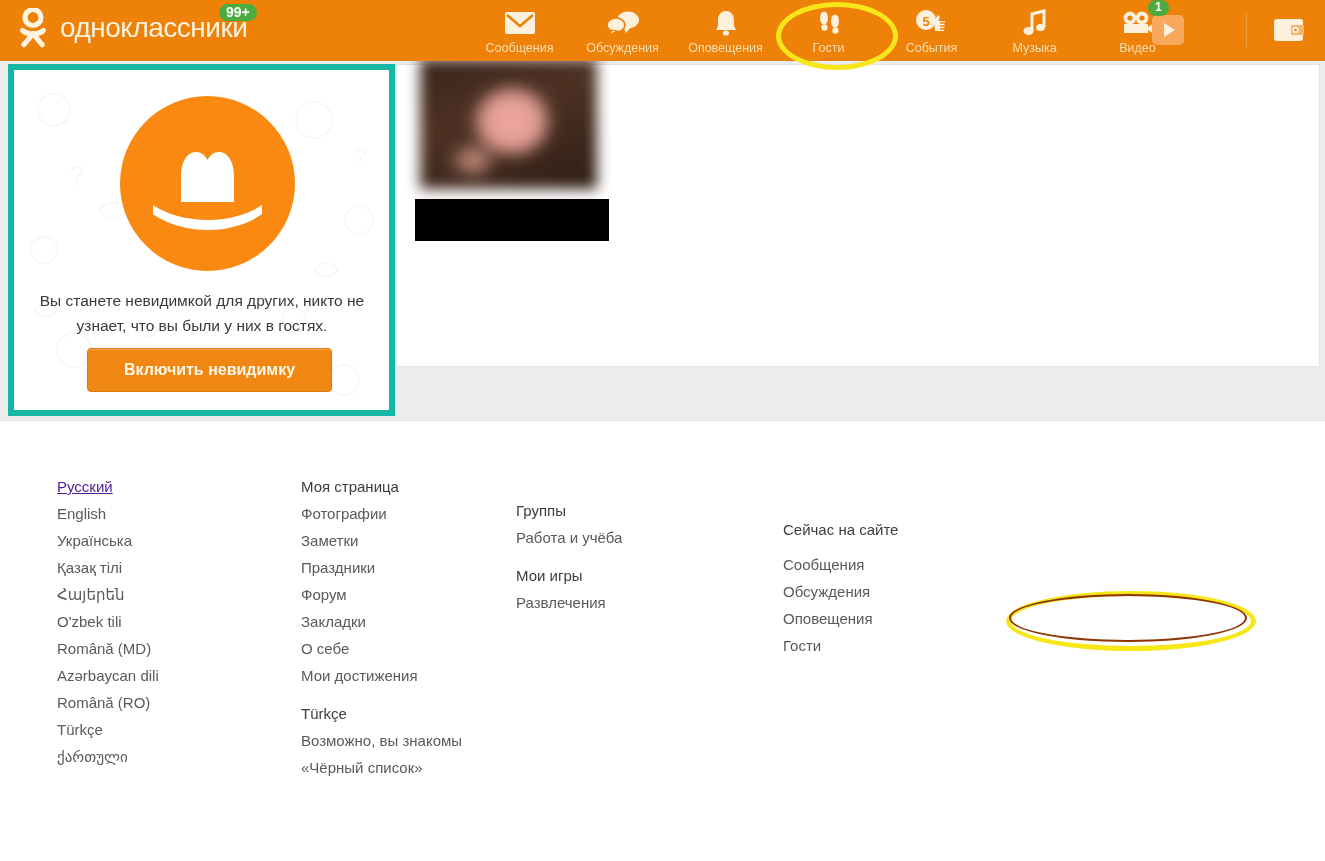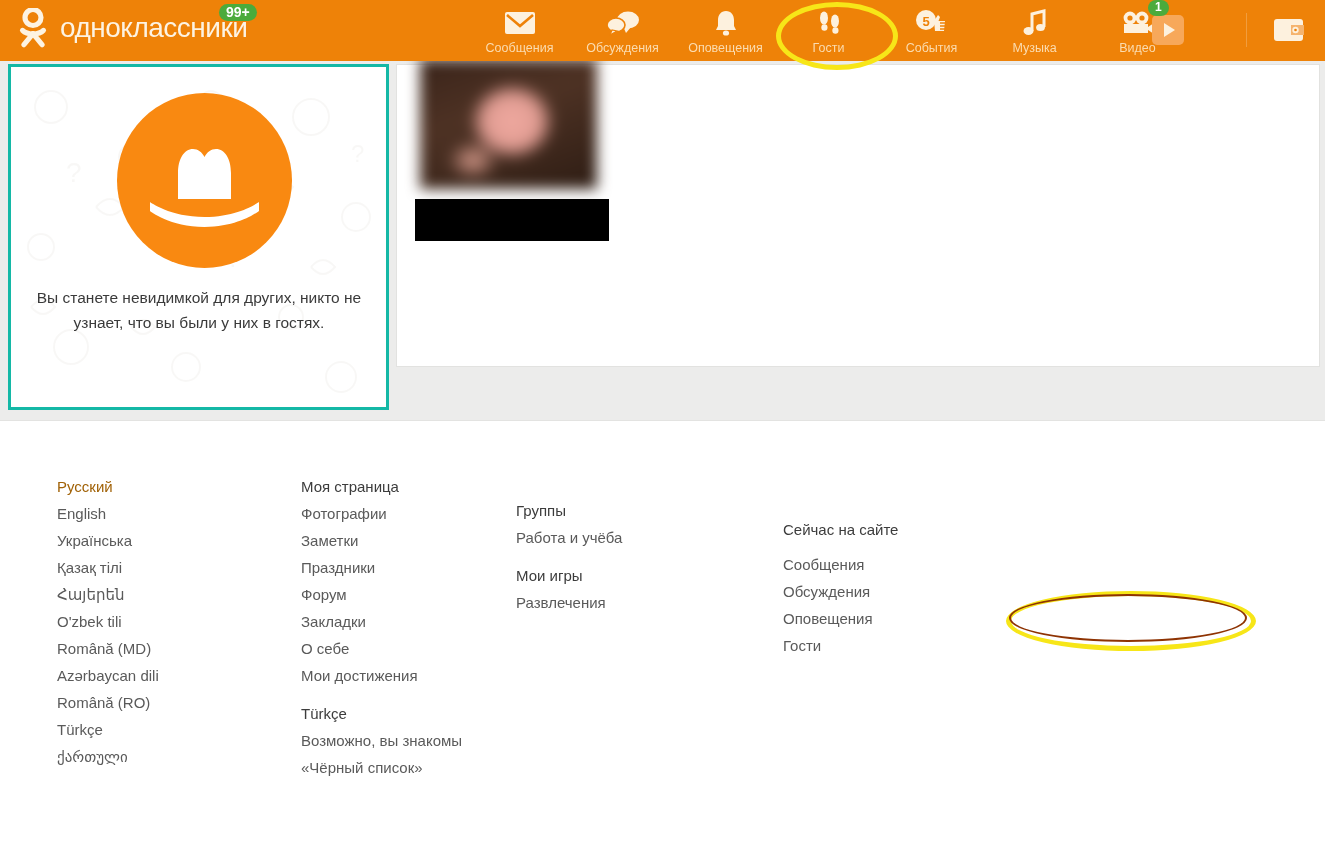--- a/index.html
+++ b/index.html
@@ -94,21 +94,21 @@
   #main {
     position: absolute; top: 61px; left: 0;
     width: 1325px; height: 359px;
     background: #ececeb;
   }
 
   #invisible-card {
     position: absolute; left: 8px; top: 3px;
     width: 375px; height: 340px;
     background: #ffffff;
-    border: 3px solid #14b8a6;
+    border: 6px solid #14b8a6;
     overflow: hidden;
   }
   #card-watermark {
     position: absolute; left: 0; top: 0;
     width: 375px; height: 340px;
     opacity: 0.5;
   }
   #hat-circle {
     position: absolute; left: 106px; top: 26px;
     width: 175px; height: 175px;
@@ -174,21 +174,21 @@
     font-size: 15px;
     line-height: 27px;
   }
   .fcol a, .fcol .fitem {
     display: block;
     color: #5a5a5a;
     text-decoration: none;
     white-space: nowrap;
     cursor: pointer;
   }
-  .fitem.muted { color: #a16207; cursor: default; }
+  .fitem.muted { color: #4c1d95; cursor: default; text-decoration: underline; }
   .fhead {
     display: block;
     color: #3c3c3c;
     font-weight: normal;
     white-space: nowrap;
     cursor: pointer;
   }
   .fgap { height: 11px; }
   #col-lang { left: 57px; }
   #col-my   { left: 301px; }
@@ -367,20 +367,21 @@
 
       <div id="hat-circle">
         <svg width="125" height="95" viewBox="0 0 125 95">
           <path d="M36 66 L36 40 C36 26 42 16 51 16 C56 16 60 19 62.5 24 C65 19 69 16 74 16 C83 16 89 26 89 40 L89 66 Z" fill="#ffffff"></path>
           <path d="M8 69 C8 69 28 84 62.5 84 C97 84 117 69 117 69 L117 78 C117 78 97 94 62.5 94 C28 94 8 78 8 78 Z" fill="#ffffff"></path>
         </svg>
       </div>
 
       <div id="card-text">Вы станете невидимкой для других, никто не узнает, что вы были у них в гостях.</div>
 
+      <div id="invisible-button">Включить невидимку</div>
     </div>
 
     <div id="guests-panel">
       <div id="guest-avatar">
         <div id="guest-avatar-inner"></div>
       </div>
       <div id="guest-redaction"></div>
     </div>
   </div>
 

